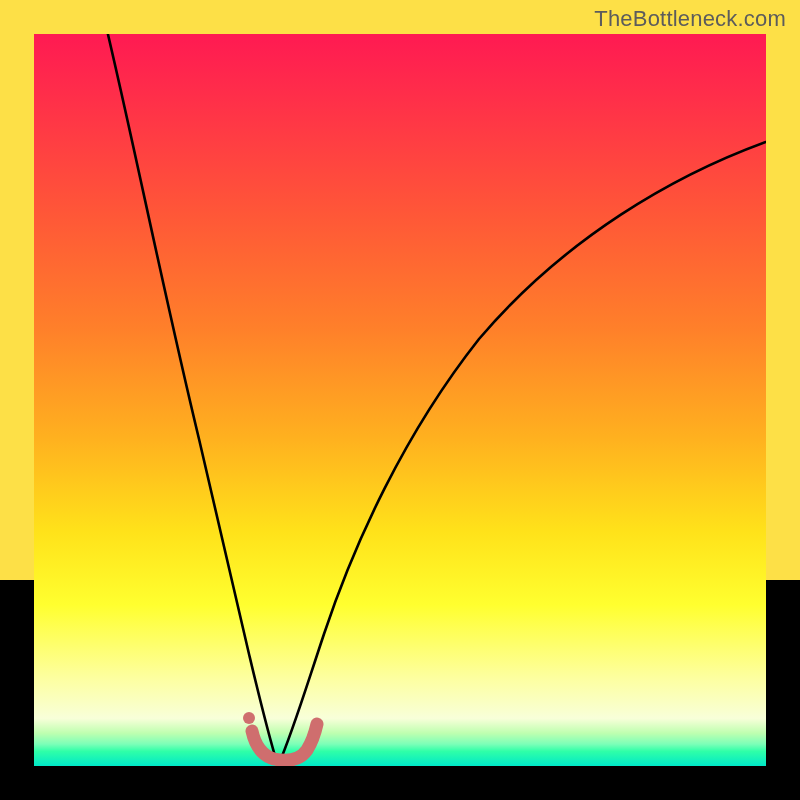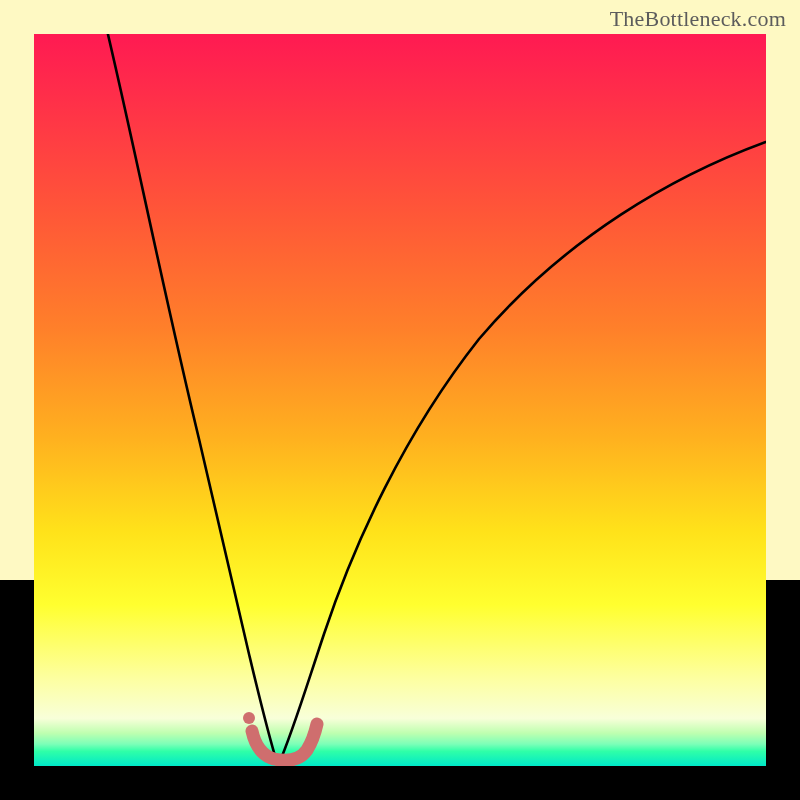--- a/index.html
+++ b/index.html
@@ -10,22 +10,21 @@
     background: #000;
     overflow: hidden;
     font-family: Arial, Helvetica, sans-serif;
   }
   .frame {
     position: absolute;
     top: 0;
     left: 0;
     width: 800px;
     height: 580px;
-    background: #fef9c3;
-    font-family: Liberation Serif, serif;
+    background: #fde047;
   }
   .plot {
     position: absolute;
     top: 34px;
     left: 34px;
     width: 732px;
     height: 732px;
     overflow: hidden;
     
     background: linear-gradient(

